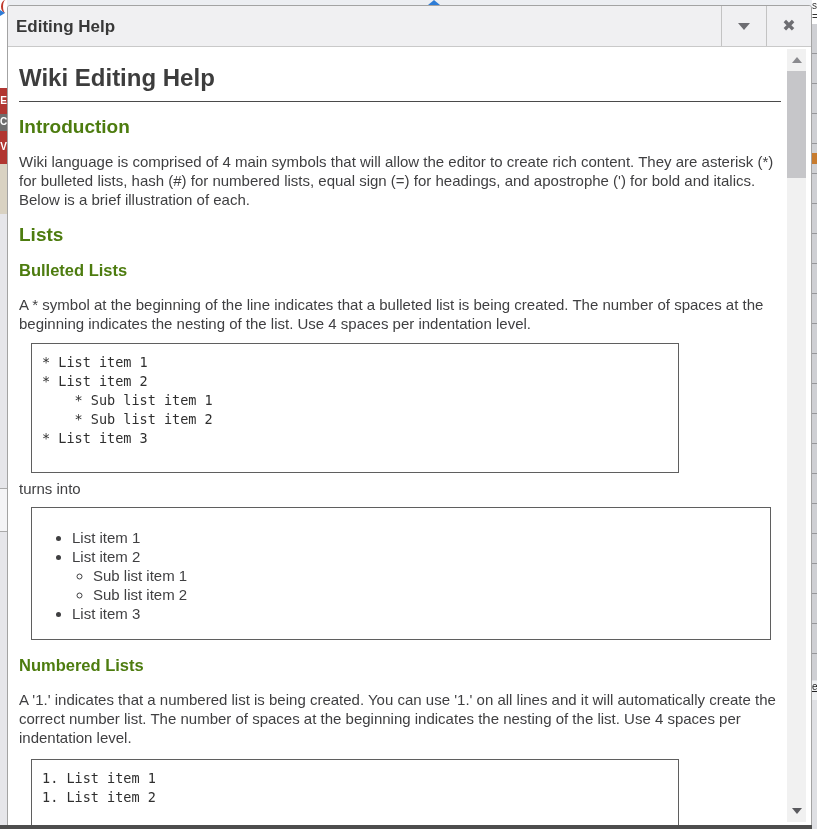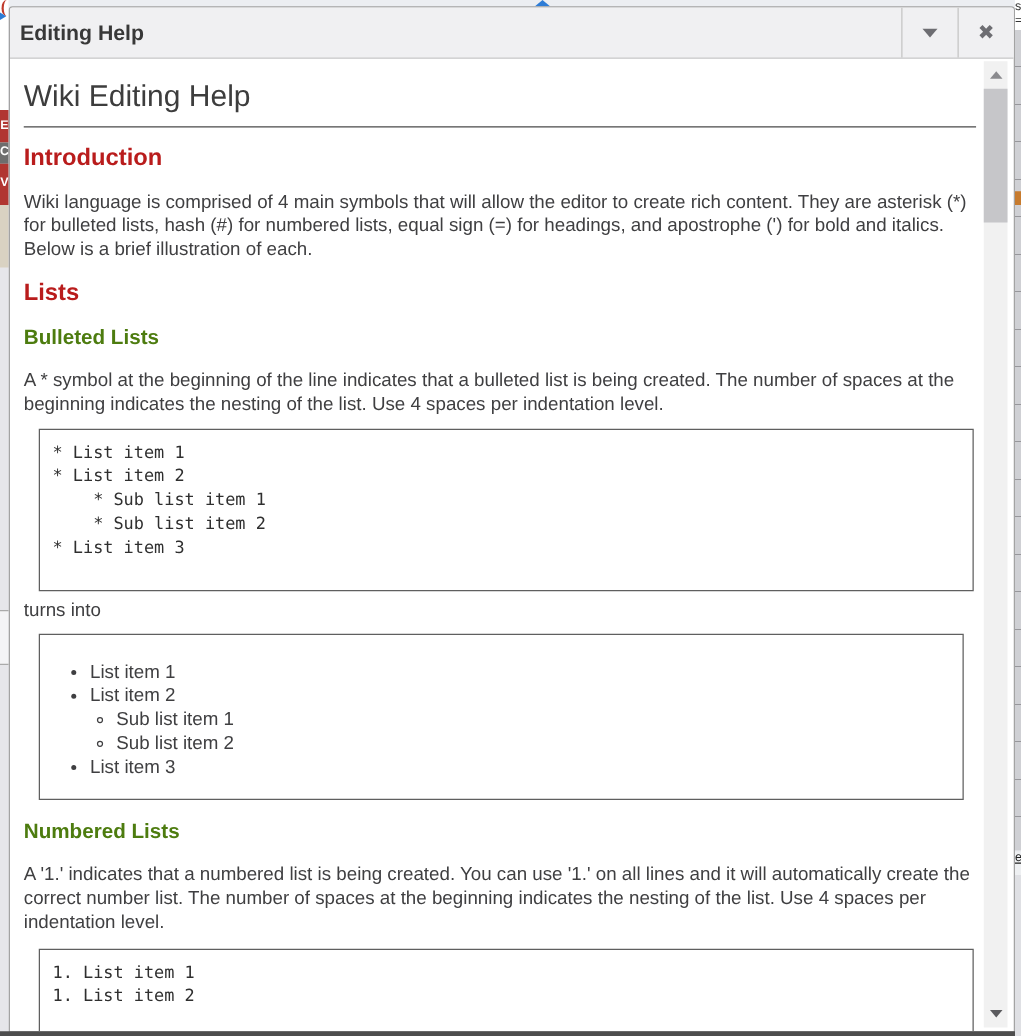--- a/index.html
+++ b/index.html
@@ -35,28 +35,28 @@
               display:flex; align-items:stretch; }
   .titlebar .title { flex:1; font-size:17px; font-weight:bold; color:#383838; line-height:41px; padding-left:8px; }
   .tb-btn { width:45px; display:flex; align-items:center; justify-content:center; border-left:1px solid #c3c3c3; cursor:pointer; }
   .tri-down { width:0; height:0; border-left:6px solid transparent; border-right:6px solid transparent; border-top:7px solid #6d6d72; }
   .x-glyph { font-family:"DejaVu Sans", sans-serif; font-size:16px; font-weight:bold; color:#6d6d72; line-height:1; }
 
   
   .content { position:absolute; left:1px; right:30px; top:42px; bottom:0; padding:4px 0 0 10px; overflow:hidden;
              color:#3f3f41; font-size:15px; }
   .content .inner { width:764px; }
-  h1.pgtitle { font-size:24px; font-weight:normal; color:#3d3d3d; margin:12px 0 9px; line-height:28px; }
+  h1.pgtitle { font-size:24px; font-weight:bold; color:#3d3d3d; margin:12px 0 9px; line-height:28px; }
   hr.rule { border:none; border-top:1px solid #4a4a4a; margin:0; width:762px; }
-  h2.sec { font-size:19px; font-weight:bold; color:#b91c1c; margin-top:14px; line-height:23px; }
+  h2.sec { font-size:19px; font-weight:bold; color:#4d7c0f; margin-top:14px; line-height:23px; }
   h2.sec.first { margin-top:13px; }
   h3.subsec { font-size:16.5px; font-weight:bold; color:#4d7c0f; margin-top:14px; line-height:21px; }
   h3.subsec.numbered { margin-top:15px; }
   p.body { margin-top:14px; line-height:19px; }
-  pre.codebox { margin:10px 0 0 12px; width:748px; border:1px solid #5f5f5f; background:#fff;
+  pre.codebox { margin:10px 0 0 12px; width:648px; border:1px solid #5f5f5f; background:#fff;
                 font-family:"DejaVu Sans Mono", monospace; font-size:13.5px; line-height:19px;
                 color:#2f2f2f; padding:9px 10px 24px; white-space:pre; }
   pre.codebox.numbered { margin-top:12px; }
   p.turns { margin-top:5px; line-height:22px; }
   .renderbox { margin:7px 0 0 12px; width:740px; border:1px solid #5f5f5f; background:#fff; padding:20px 12px 16px; }
   .renderbox ul { margin:0; padding-left:28px; list-style:disc; line-height:19px; }
   .renderbox ul ul { padding-left:21px; list-style:circle; }
   .renderbox li { line-height:19px; }
 
   

